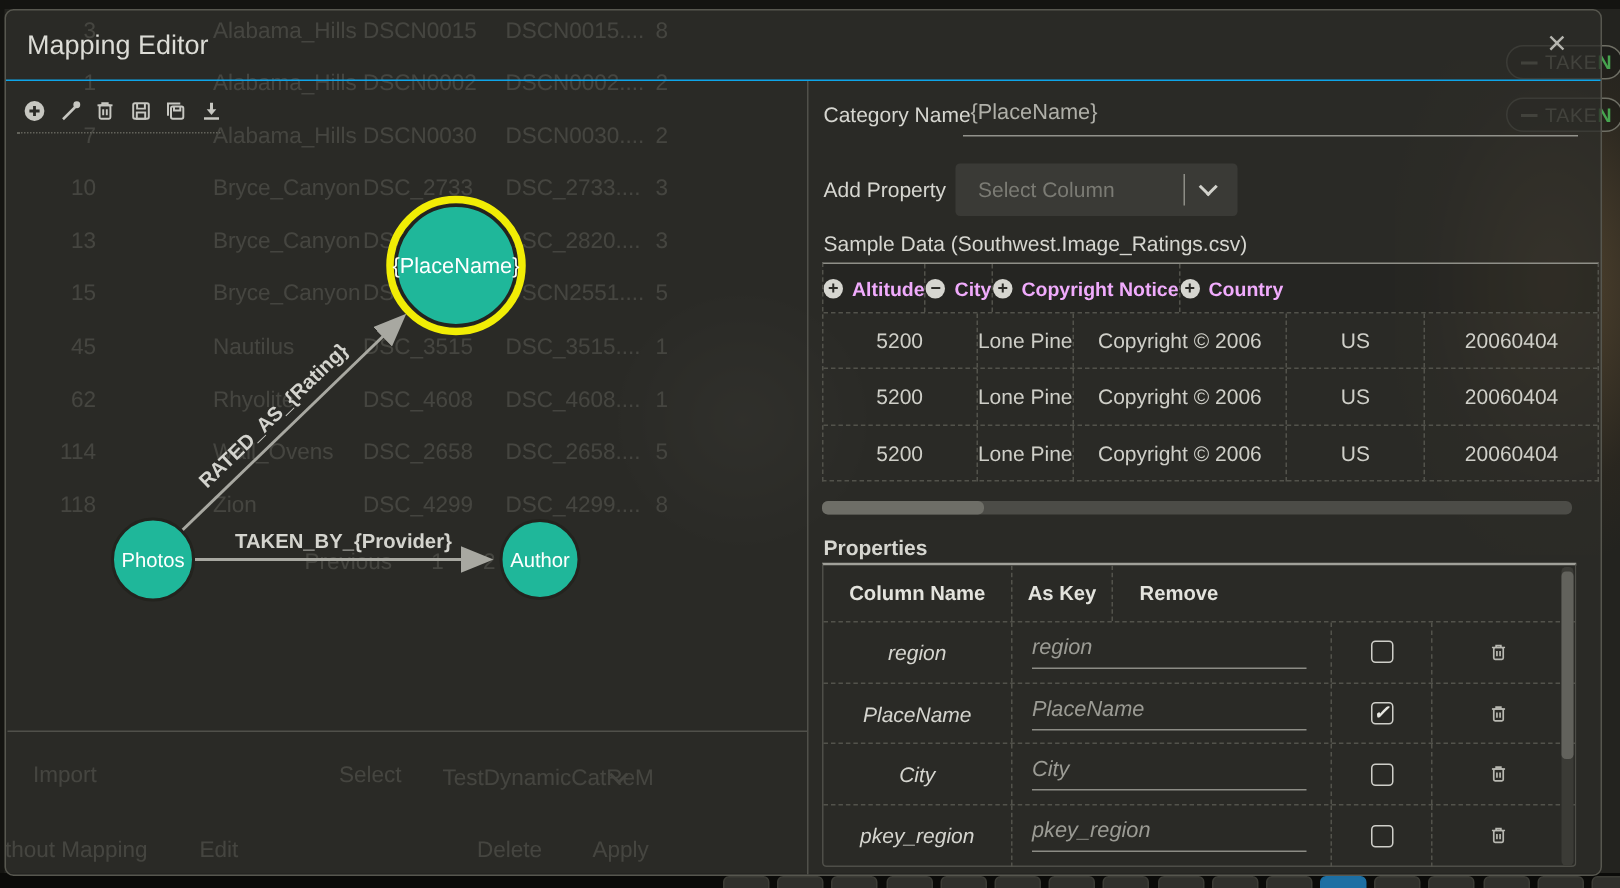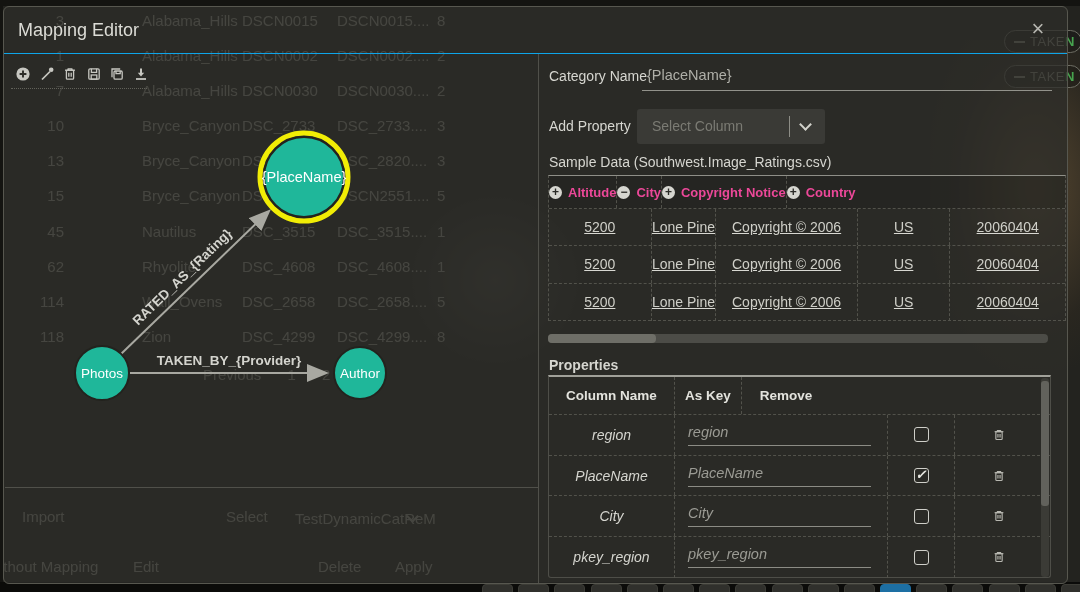--- a/index.html
+++ b/index.html
@@ -77,27 +77,27 @@
   .dd-divider { position:absolute; left:152px; top:7px; width:1px; height:21px; background:#8d8d86; }
   .dd-chevron { position:absolute; left:164px; top:11px; width:9px; height:9px;
     border-right:2px solid #d2d2cc; border-bottom:2px solid #d2d2cc; transform:rotate(45deg); }
   .sample-title { left:10px; top:100px; }
 
   .sample-table { position:absolute; left:9px; top:121px; width:518px; height:146px;
     border-top:1px solid #8f8f88; border-left:1px dashed #52524b; border-right:1px dashed #52524b;
     border-bottom:1px dashed #52524b; }
   .sd-header { display:flex; height:33px; border-bottom:1px dashed #52524b; background:rgba(0,0,0,.10); }
   .sd-hcell { display:flex; align-items:center; justify-content:center; gap:6px; font-size:13px;
-    font-weight:bold; color:#ec4899; border-right:1px dashed #52524b; overflow:hidden; white-space:nowrap; cursor:pointer; }
+    font-weight:bold; color:#f0abfc; border-right:1px dashed #52524b; overflow:hidden; white-space:nowrap; cursor:pointer; }
   .sd-hcell:last-child { border-right:none; }
   .hicon { width:13px; height:13px; border-radius:50%; background:#d6d6d0; color:#2a2a26; flex:0 0 auto;
     font-size:12px; font-weight:bold; line-height:12px; text-align:center; }
   .hicon[data-icon="plus-circle-icon"]::before { content:"+"; }
   .hicon[data-icon="minus-circle-icon"]::before { content:"−"; }
-  .sd-row { display:flex; height:37.3px; border-bottom:1px dashed #52524b;text-decoration:underline; }
+  .sd-row { display:flex; height:37.3px; border-bottom:1px dashed #52524b; }
   .sd-row:last-child { border-bottom:none; }
   .sd-cell { display:flex; align-items:center; justify-content:center; font-size:14px; color:#cfcfc8;
     border-right:1px dashed #52524b; overflow:hidden; white-space:nowrap; }
   .sd-cell:last-child { border-right:none; }
   .w0 { width:103px; } .w1 { width:65px; } .w2 { width:142px; } .w3 { width:93px; } .w4 { width:115px; }
 
   .hscroll { position:absolute; left:9px; top:280px; width:500px; height:9px; background:#4c4c47;
     border-radius:4px; cursor:pointer; }
   .hscroll-thumb { position:absolute; left:0; top:0; width:108px; height:9px; background:#6e6e67; border-radius:4px; }
 

